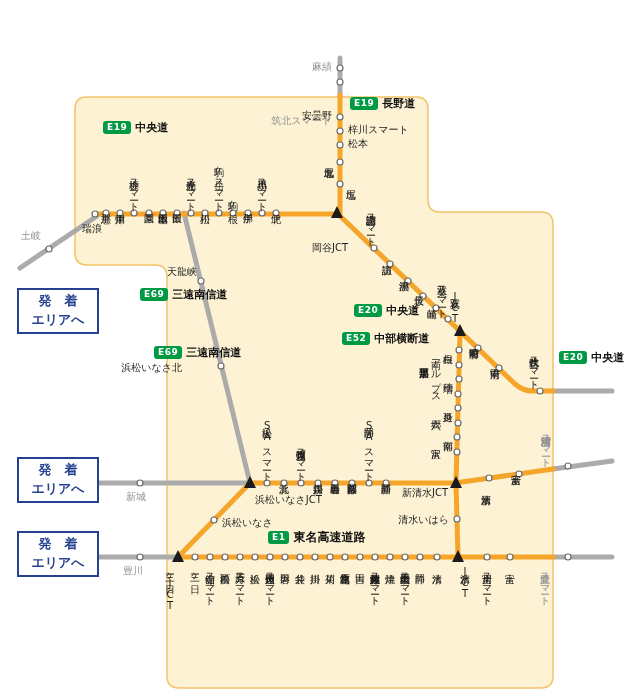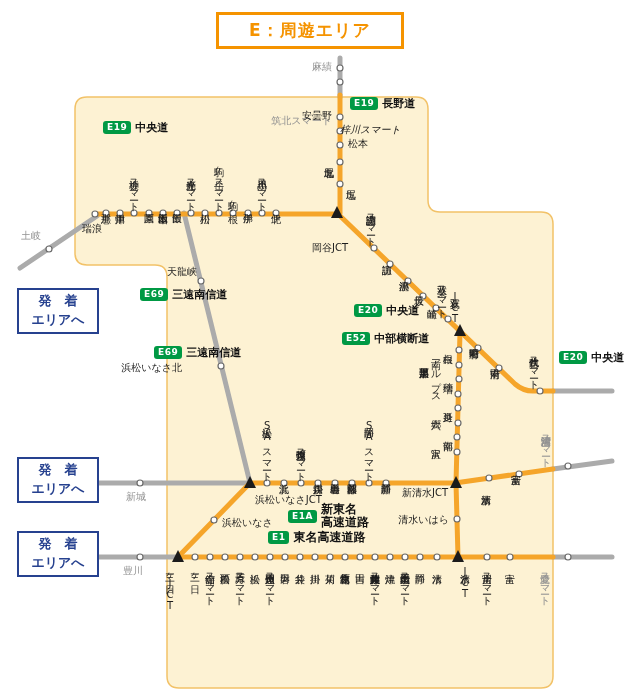--- a/index.html
+++ b/index.html
@@ -140,21 +140,21 @@
       <div class="lbl va" style="left: 191px; top: 206px;">座光寺スマート</div>
       <div class="lbl va" style="left: 205px; top: 206px;">松川</div>
       <div class="lbl va" style="left: 219px; top: 206px;">駒ヶ岳スマート</div>
       <div class="lbl va" style="left: 233px; top: 206px;">駒ヶ根</div>
       <div class="lbl va" style="left: 248px; top: 206px;">伊那</div>
       <div class="lbl va" style="left: 262px; top: 206px;">小黒川スマート</div>
       <div class="lbl va" style="left: 276px; top: 206px;">伊北</div>
       <div class="lbl hr out" style="left: 332px; top: 67px;">麻績</div>
       <div class="lbl hr out" style="left: 332px; top: 81px; margin-top: 40px;">筑北スマート</div>
       <div class="lbl hr" style="left: 332px; top: 116px;">安曇野</div>
-      <div class="lbl hl" style="left: 340px; top: 130px; font-style: italic;">梓川スマート</div>
+      <div class="lbl hl" style="left: 348px; top: 130px;">梓川スマート</div>
       <div class="lbl hl" style="left: 348px; top: 144px;">松本</div>
       <div class="lbl va" style="left: 329px; top: 160px;">塩尻北</div>
       <div class="lbl va" style="left: 351px; top: 182px;">塩尻</div>
       <div class="lbl va" style="left: 371px; top: 241px;">諏訪湖スマート</div>
       <div class="lbl va" style="left: 387px; top: 257px;">諏訪</div>
       <div class="lbl va" style="left: 404px; top: 273px;">小淵沢</div>
       <div class="lbl va" style="left: 419px; top: 288px;">長坂</div>
       <div class="lbl va" style="left: 432px; top: 301px;">韮崎</div>
       <div class="lbl va" style="left: 442px; top: 313px;">双葉スマート</div>
       <div class="lbl va" style="left: 474px; top: 341px;">甲府昭和</div>
@@ -232,36 +232,30 @@
         <span class="badge-label">中央道</span>
       </div>
       <div class="badge-row" style="left: 140px; top: 288px;">
         <span class="badge-num">E69</span>
         <span class="badge-label">三遠南信道</span>
       </div>
       <div class="badge-row" style="left: 154px; top: 346px;">
         <span class="badge-num">E69</span>
         <span class="badge-label">三遠南信道</span>
       </div>
-      <div class="badge-row" style="left: 288px; top: 503px;">
-        <span class="badge-num">E1A</span>
-        <span class="badge-label big">新東名
-高速道路</span>
-      </div>
       <div class="badge-row" style="left: 268px; top: 531px;">
         <span class="badge-num">E1</span>
         <span class="badge-label big">東名高速道路</span>
       </div>
       <div class="area-box" style="left: 17px; top: 288px;">
         <div>発　着</div>
         <div>エリアへ</div>
       </div>
       <div class="area-box" style="left: 17px; top: 457px;">
         <div>発　着</div>
         <div>エリアへ</div>
       </div>
       <div class="area-box" style="left: 17px; top: 531px;">
         <div>発　着</div>
         <div>エリアへ</div>
       </div>
     </div>
-  <div class="page-title">E：周遊エリア</div>
 </div>
 
 </body></html>

